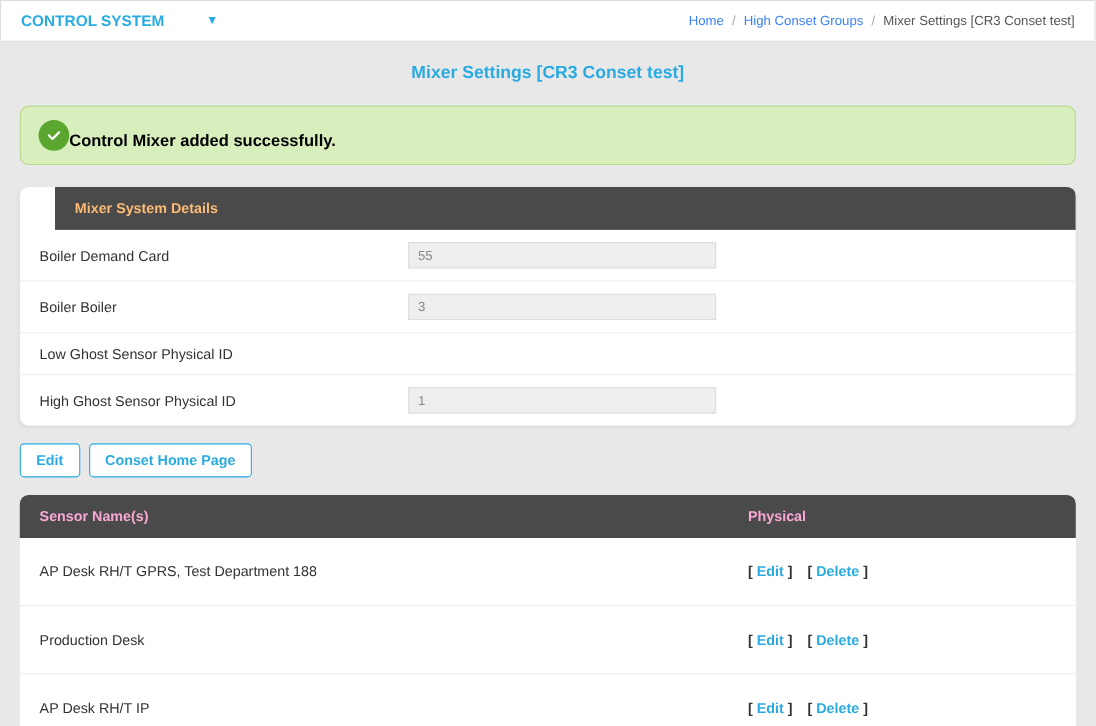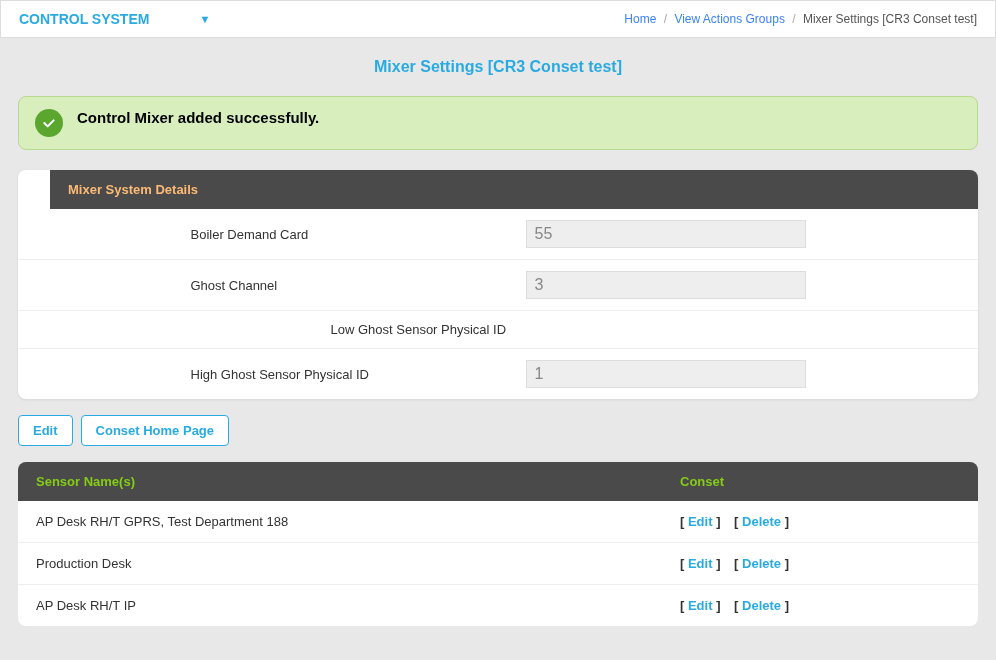--- a/index.html
+++ b/index.html
@@ -17,21 +17,21 @@
       background: #fff;
       border: 1px solid #ddd;
       padding: 10px 18px;
       display: flex;
       align-items: center;
       justify-content: space-between;
     }
     .nav-left {
       display: flex;
       align-items: center;
-      gap: 12px;
+      gap: 0;
       color: #29abe2;
       font-weight: bold;
       font-size: 14px;
     }
     .nav-left .arrow {
       color: #29abe2;
       font-size: 11px;
       margin-left: 38px;
     }
     .breadcrumb {
@@ -55,22 +55,21 @@
     }
     .container {
       padding: 0 18px 20px 18px;
     }
     .alert {
       background: #d8eebd;
       border: 1px solid #b8d98e;
       border-radius: 8px;
       padding: 12px 16px;
       display: flex;
-      align-items: flex-start;
-      gap: 14px;
+      align-items: flex-end;
       margin-bottom: 20px;
     }
     .alert-icon {
       width: 28px;
       height: 28px;
       border-radius: 50%;
       background: #5aa62f;
       display: flex;
       align-items: center;
       justify-content: center;
@@ -97,58 +96,57 @@
       font-weight: bold;
       font-size: 13px;
       padding: 12px 18px;
       margin-left: 32px;
     }
     .form-row {
       display: flex;
       align-items: center;
       padding: 11px 18px;
       border-bottom: 1px solid #eee;
-      justify-content: center;
     }
     .form-row:last-child {
       border-bottom: none;
     }
     .form-label {
       width: 335px;
       color: #333;
       font-size: 13px;
     }
     .form-input {
       width: 280px;
       padding: 4px 8px;
       border: 1px solid #ddd;
       background: #eee;
       color: #888;
-      font-size: 16px;
+      font-size: 12px;
     }
     .btn-row {
       margin: 16px 0;
       display: flex;
       gap: 8px;
     }
     .btn {
       display: inline-block;
       border: 1px solid #29abe2;
       color: #29abe2;
       background: #fff;
       border-radius: 4px;
       padding: 7px 14px;
       font-size: 13px;
       font-weight: bold;
       cursor: pointer;
       text-decoration: none;
     }
     .table-header {
       background: #4a4a4a;
-      color: #84cc16;
+      color: #f9a8d4;
       font-weight: bold;
       font-size: 13px;
       padding: 12px 18px;
       display: flex;
       border-top-left-radius: 8px;
       border-top-right-radius: 8px;
     }
     .col-name {
       flex: 1;
     }
@@ -156,21 +154,21 @@
       width: 280px;
     }
     .table-body {
       background: #fff;
       border-bottom-left-radius: 8px;
       border-bottom-right-radius: 8px;
       overflow: hidden;
     }
     .table-row {
       display: flex;
-      padding: 13px 18px;
+      padding: 23px 18px;
       border-bottom: 1px solid #eee;
       font-size: 13px;
       align-items: flex-start;
     }
     .table-row:last-child {
       border-bottom: none;
     }
     .table-row .col-name {
       color: #333;
     }
@@ -195,21 +193,21 @@
 <body>
 
 <div class="topbar">
   <div class="nav-left">
     <span>CONTROL SYSTEM</span>
     <span class="arrow">▼</span>
   </div>
   <div class="breadcrumb">
     <a href="#">Home</a>
     <span class="sep">/</span>
-    <a href="#">View Actions Groups</a>
+    <a href="#">High Conset Groups</a>
     <span class="sep">/</span>
     <span>Mixer Settings [CR3 Conset test]</span>
   </div>
 </div>
 
 <div class="page-title">Mixer Settings [CR3 Conset test]</div>
 
 <div class="container">
 
   <div class="alert">
@@ -222,21 +220,21 @@
   </div>
 
   <div class="panel">
     <div class="panel-header">Mixer System Details</div>
     <div>
       <div class="form-row">
         <div class="form-label">Boiler Demand Card</div>
         <input class="form-input" type="text" readonly="" value="55" style="">
       </div>
       <div class="form-row">
-        <div class="form-label">Ghost Channel</div>
+        <div class="form-label">Boiler Boiler</div>
         <input class="form-input" type="text" readonly="" value="3" style="">
       </div>
       <div class="form-row">
         <div class="form-label">Low Ghost Sensor Physical ID</div>
       </div>
       <div class="form-row">
         <div class="form-label">High Ghost Sensor Physical ID</div>
         <input class="form-input" type="text" readonly="" value="1" style="">
       </div>
     </div>
@@ -244,21 +242,21 @@
 
   <div class="btn-row">
     <button class="btn">Edit</button>
     <button class="btn">Conset Home Page</button>
   </div>
 
 
   <div>
     <div class="table-header">
       <div class="col-name">Sensor Name(s)</div>
-      <div class="col-actions">Conset</div>
+      <div class="col-actions">Physical</div>
     </div>
     <div class="table-body">
       <div class="table-row">
         <div class="col-name">AP Desk RH/T GPRS, Test Department 188</div>
         <div class="col-actions">
           <span class="action-group"><span class="bracket">[ </span><a class="action-link">Edit</a><span class="bracket"> ]</span></span>
           <span class="action-group"><span class="bracket">[ </span><a class="action-link">Delete</a><span class="bracket"> ]</span></span>
         </div>
       </div>
       <div class="table-row">

